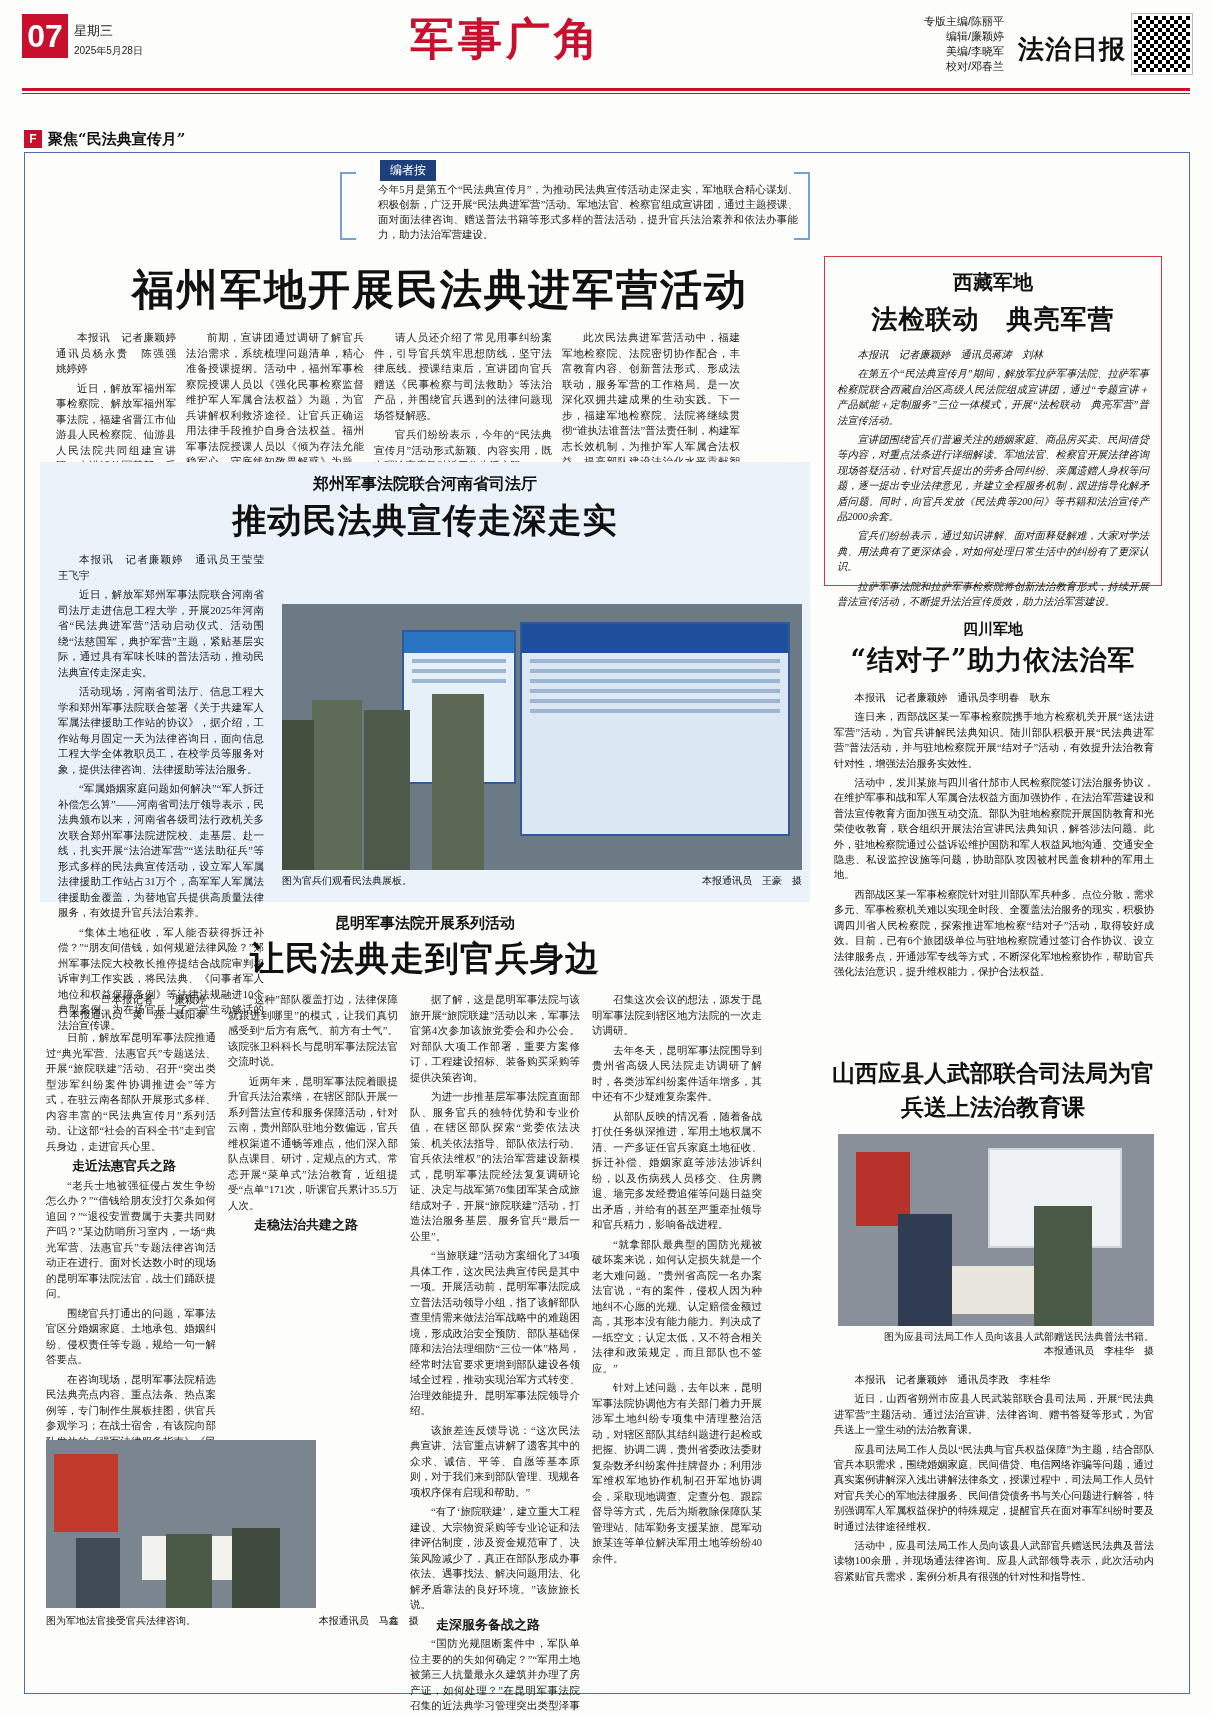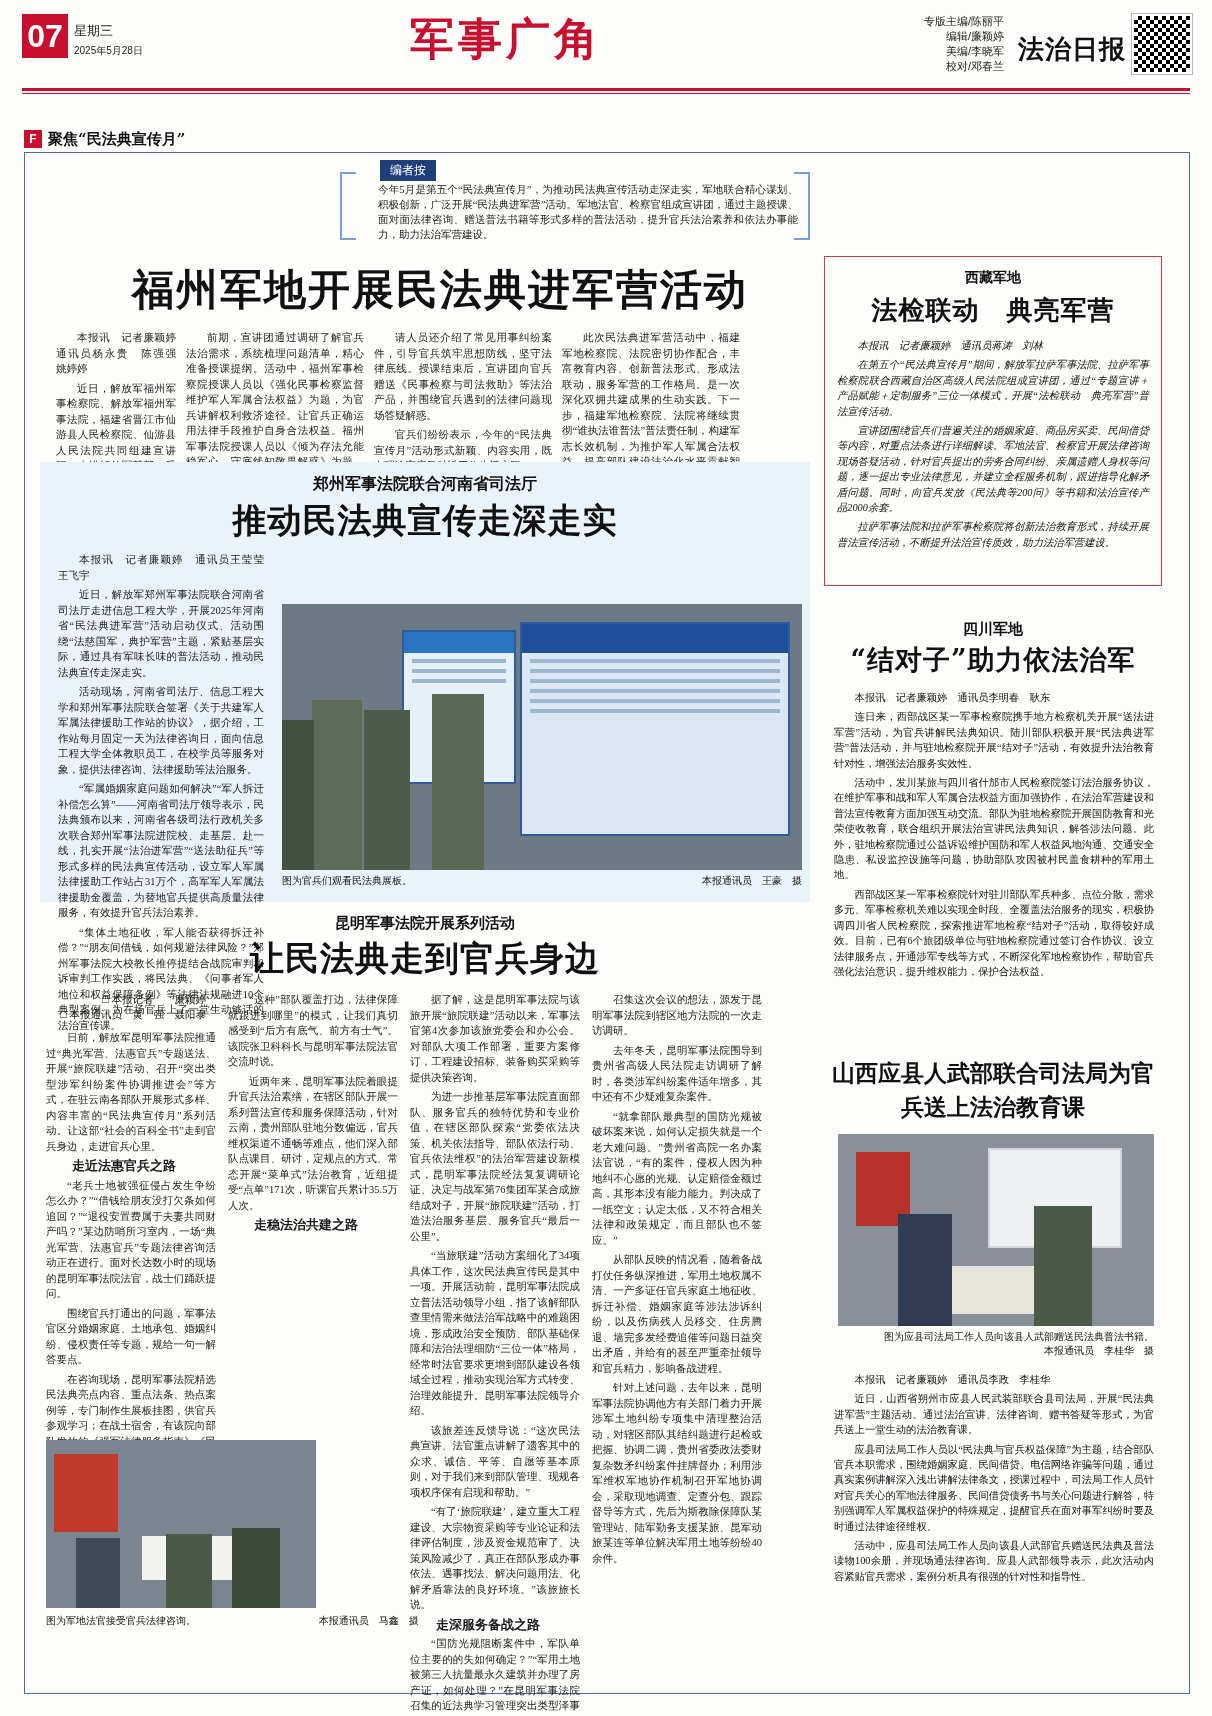--- a/index.html
+++ b/index.html
@@ -56,21 +56,21 @@
   .col p{margin:0 0 4px 0;text-indent:2em;}
 
   
   .a1c1{position:absolute;left:56px;top:330px;width:120px;}
   .a1c2{position:absolute;left:186px;top:330px;width:178px;}
   .a1c3{position:absolute;left:374px;top:330px;width:178px;}
   .a1c4{position:absolute;left:562px;top:330px;width:178px;}
 
   
   .redbox{position:absolute;left:824px;top:256px;width:338px;height:330px;border:1px solid #d23b3b;padding:8px 12px;box-sizing:border-box;}
-  .rb-sub{text-align:center;font-size:14px;font-weight:bold;font-family:"DejaVu Serif",serif;margin-top:4px;}
+  .rb-sub{text-align:center;font-size:20px;font-weight:bold;font-family:"DejaVu Serif",serif;margin-top:4px;}
   .rb-title{text-align:center;font-size:26px;font-weight:bold;font-family:"DejaVu Serif",serif;margin:6px 0 10px;letter-spacing:1px;}
   .rb-body{font-size:10.3px;line-height:15.4px;text-align:justify;}
   .rb-body p{margin:0 0 4px;text-indent:2em;font-style:italic;}
 
   
   .bluepanel{position:absolute;left:40px;top:462px;width:770px;height:440px;background:#eaf2fa;}
   .a2-sub{position:absolute;left:40px;top:474px;width:770px;text-align:center;font-size:16px;font-weight:bold;font-family:"DejaVu Serif",serif;}
   .a2-title{position:absolute;left:40px;top:498px;width:770px;text-align:center;font-size:34px;font-weight:bold;font-family:"DejaVu Serif",serif;letter-spacing:1px;}
   .a2c1{position:absolute;left:58px;top:552px;width:206px;}
   .photo1{position:absolute;left:282px;top:604px;width:520px;height:266px;background:#6c7a86;overflow:hidden;}
@@ -162,20 +162,21 @@
     <p>此次民法典进军营活动中，福建军地检察院、法院密切协作配合，丰富教育内容、创新普法形式、形成法联动，服务军营的工作格局。是一次深化双拥共建成果的生动实践。下一步，福建军地检察院、法院将继续贯彻“谁执法谁普法”普法责任制，构建军志长效机制，为推护军人军属合法权益，提高部队建设法治化水平贡献智慧和力量。</p>
   </div>
 
   <div class="redbox">
     <div class="rb-sub">西藏军地</div>
     <div class="rb-title">法检联动　典亮军营</div>
     <div class="rb-body">
       <p>本报讯　记者廉颖婷　通讯员蒋涛　刘林</p>
       <p>在第五个“民法典宣传月”期间，解放军拉萨军事法院、拉萨军事检察院联合西藏自治区高级人民法院组成宣讲团，通过“专题宣讲＋产品赋能＋定制服务”三位一体模式，开展“法检联动　典亮军营”普法宣传活动。</p>
       <p>宣讲团围绕官兵们普遍关注的婚姻家庭、商品房买卖、民间借贷等内容，对重点法条进行详细解读。军地法官、检察官开展法律咨询现场答疑活动，针对官兵提出的劳务合同纠纷、亲属遗赠人身权等问题，逐一提出专业法律意见，并建立全程服务机制，跟进指导化解矛盾问题。同时，向官兵发放《民法典等200问》等书籍和法治宣传产品2000余套。</p>
+      <p>官兵们纷纷表示，通过知识讲解、面对面释疑解难，大家对学法典、用法典有了更深体会，对如何处理日常生活中的纠纷有了更深认识。</p>
       <p>拉萨军事法院和拉萨军事检察院将创新法治教育形式，持续开展普法宣传活动，不断提升法治宣传质效，助力法治军营建设。</p>
     </div>
   </div>
 
   <div class="bluepanel"></div>
   <div class="a2-sub">郑州军事法院联合河南省司法厅</div>
   <div class="a2-title">推动民法典宣传走深走实</div>
   <div class="col a2c1">
     <p class="byline">本报讯　记者廉颖婷　通讯员王莹莹　王飞宇</p>
     <p>近日，解放军郑州军事法院联合河南省司法厅走进信息工程大学，开展2025年河南省“民法典进军营”活动启动仪式、活动围绕“法慈国军，典护军营”主题，紧贴基层实际，通过具有军味长味的普法活动，推动民法典宣传走深走实。</p>
@@ -233,22 +234,22 @@
     <p>为进一步推基层军事法院直面部队、服务官兵的独特优势和专业价值，在辖区部队探索“党委依法决策、机关依法指导、部队依法行动、官兵依法维权”的法治军营建设新模式，昆明军事法院经法复复调研论证、决定与战军第76集团军某合成旅结成对子，开展“旅院联建”活动，打造法治服务基层、服务官兵“最后一公里”。</p>
     <p>“当旅联建”活动方案细化了34项具体工作，这次民法典宣传民是其中一项。开展活动前，昆明军事法院成立普法活动领导小组，指了该解部队查里情需来做法治军战略中的难题困境，形成政治安全预防、部队基础保障和法治法理细防“三位一体”格局，经常时法官要求更增到部队建设各领域全过程，推动实现治军方式转变、治理效能提升。昆明军事法院领导介绍。</p>
     <p>该旅差连反馈导说：“这次民法典宣讲、法官重点讲解了遗客其中的众求、诚信、平等、自愿等基本原则，对于我们来到部队管理、现规各项权序保有启现和帮助。”</p>
     <p>“有了‘旅院联建’，建立重大工程建设、大宗物资采购等专业论证和法律评估制度，涉及资金规范审了、决策风险减少了，真正在部队形成办事依法、遇事找法、解决问题用法、化解矛盾靠法的良好环境。”该旅旅长说。</p>
     <p class="sechead">走深服务备战之路</p>
     <p>“国防光规阻断案件中，军队单位主要的的失如何确定？”“军用土地被第三人抗量最永久建筑并办理了房产证，如何处理？”在昆明军事法院召集的近法典学习管理突出类型泽事纷案件协调推进会上，与会军地单位代表畅所欲言，大家纷纷将因找多纷纷解困绕了论新。</p>
   </div>
   <div class="col a3c4">
     <p>召集这次会议的想法，源发于昆明军事法院到辖区地方法院的一次走访调研。</p>
     <p>去年冬天，昆明军事法院围导到贵州省高级人民法院走访调研了解时，各类涉军纠纷案件适年增多，其中还有不少疑难复杂案件。</p>
+    <p>从部队反映的情况看，随着备战打仗任务纵深推进，军用土地权属不清、一产多证任官兵家庭土地征收、拆迁补偿、婚姻家庭等涉法涉诉纠纷，以及伤病残人员移交、住房腾退、墙完多发经费追催等问题日益突出矛盾，并给有的甚至严重牵扯领导和官兵精力，影响备战进程。</p>
     <p>“就拿部队最典型的国防光规被破坏案来说，如何认定损失就是一个老大难问题。”贵州省高院一名办案法官说，“有的案件，侵权人因为种地纠不心愿的光规、认定赔偿金额过高，其形本没有能力能力。判决成了一纸空文；认定太低，又不符合相关法律和政策规定，而且部队也不签应。”</p>
-    <p>从部队反映的情况看，随着备战打仗任务纵深推进，军用土地权属不清、一产多证任官兵家庭土地征收、拆迁补偿、婚姻家庭等涉法涉诉纠纷，以及伤病残人员移交、住房腾退、墙完多发经费追催等问题日益突出矛盾，并给有的甚至严重牵扯领导和官兵精力，影响备战进程。</p>
     <p>针对上述问题，去年以来，昆明军事法院协调他方有关部门着力开展涉军土地纠纷专项集中清理整治活动，对辖区部队其结纠题进行起检或把握、协调二调，贵州省委政法委财复杂数矛纠纷案件挂牌督办；利用涉军维权军地协作机制召开军地协调会，采取现地调查、定查分包、跟踪督导等方式，先后为斯教除保障队某管理站、陆军勤务支援某旅、昆军动旅某连等单位解决军用土地等纷纷40余件。</p>
   </div>
 
   <div class="photo2">
     <div class="redboard" style="left:8px;top:14px;width:64px;height:78px;"></div>
     <div class="doc-white" style="left:96px;top:96px;width:130px;height:44px;"></div>
     <div class="ph-fig" style="left:30px;width:44px;height:70px;background:#3f4a54;"></div>
     <div class="ph-fig" style="left:120px;width:46px;height:74px;background:#4a5a46;"></div>
     <div class="ph-fig" style="left:186px;width:48px;height:80px;background:#3d4a3c;"></div>
   </div>

